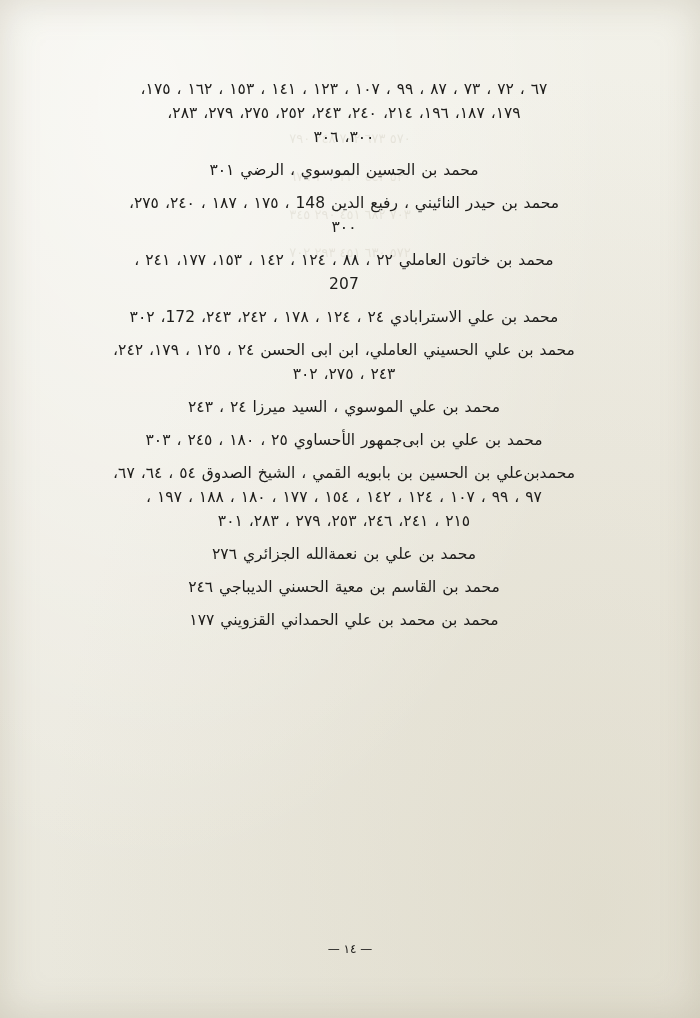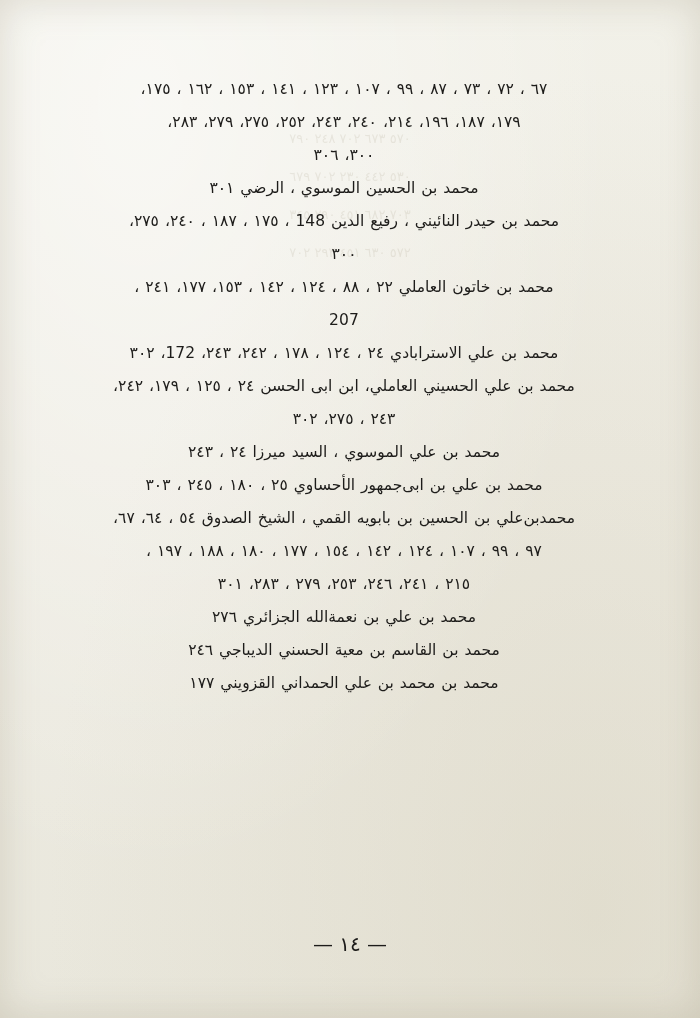--- a/index.html
+++ b/index.html
@@ -52,33 +52,33 @@
     line-height: 1.42;
     margin: 0 0 11px 0;
     text-align: center;
     letter-spacing: 0.1px;
     word-spacing: 1px;
   }
   .entry .ln {
     display: block;
   }
   .entry .ln + .ln {
-    margin-top: 11px;
+    margin-top: 2px;
   }
   .first-block .ln {
     text-align: center;
   }
   .page-number {
     position: absolute;
     left: 0;
     right: 0;
     bottom: 62px;
     text-align: center;
     color: #1d1c1a;
-    font-size: 20px;
+    font-size: 12px;
     letter-spacing: 2px;
   }
   .edge-shadow {
     position: absolute;
     inset: 0;
     box-shadow: inset 0 0 38px rgba(150,140,115,0.28);
     pointer-events: none;
   }
 </style>
 </head>

